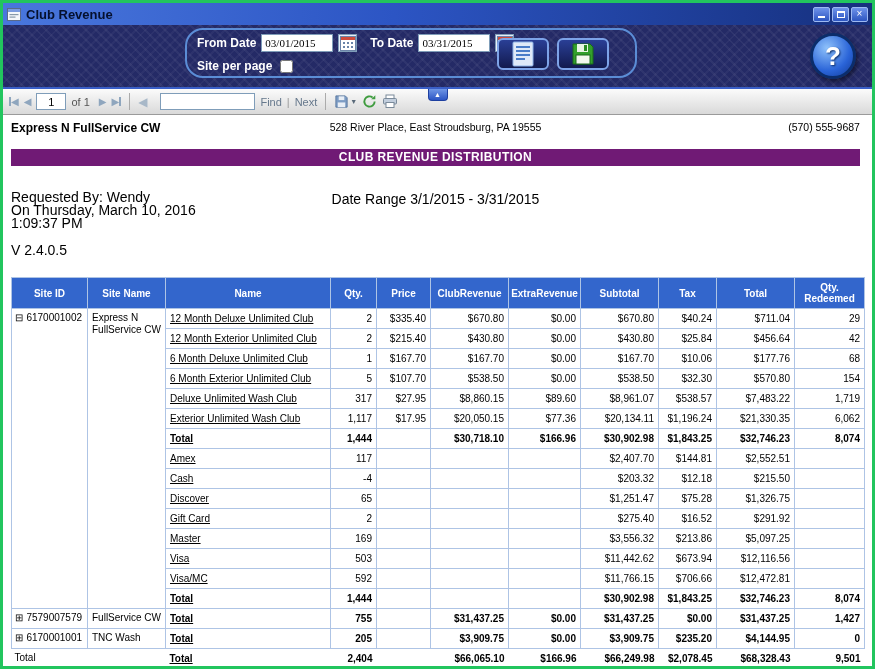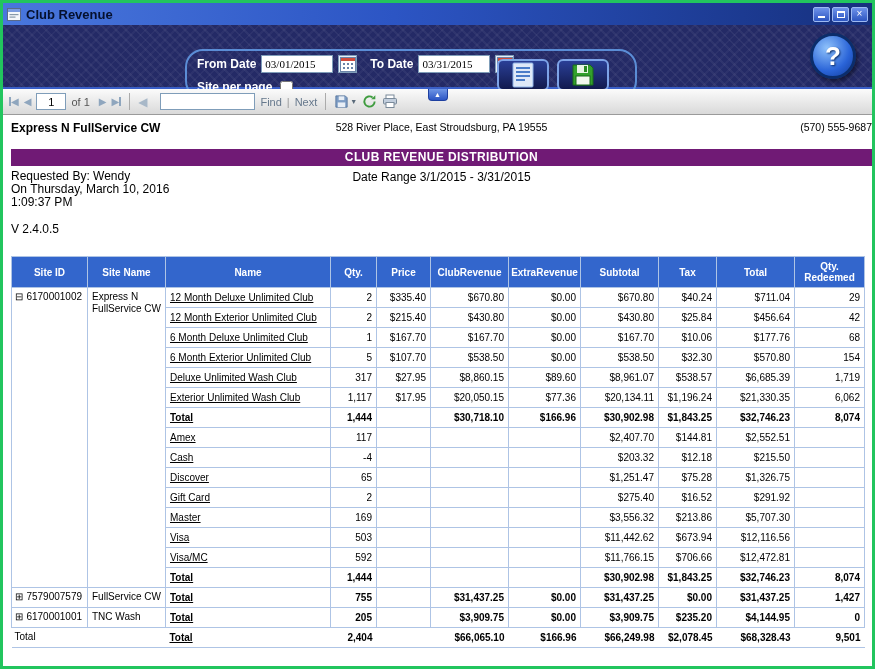--- a/index.html
+++ b/index.html
@@ -16,21 +16,21 @@
   .win-btn { width:17px; height:15px; background:linear-gradient(#6e92ea,#2c55c0); border:1px solid #9db9f2; border-radius:2px;
              color:#fff; font-size:10px; line-height:12px; display:flex; align-items:center; justify-content:center; cursor:default; padding:0; }
   .glyph-min { display:block; width:7px; height:2px; background:#fff; margin-top:6px; }
   .glyph-max { display:block; width:8px; height:7px; border:1px solid #fff; border-top-width:2px; }
 
   
   .param-area { height:64px; flex:0 0 64px; position:relative; background-color:#242a66;
     background-image: repeating-linear-gradient(45deg, rgba(255,255,255,0.05) 0 2px, transparent 2px 7px),
                       repeating-linear-gradient(-45deg, rgba(255,255,255,0.04) 0 2px, transparent 2px 7px);
     border-bottom:2px solid #3a5fc8; }
-  .param-panel { position:absolute; left:182px; top:24px; width:452px; height:50px; border:2px solid #5b8dd6; border-radius:18px; }
+  .param-panel { position:absolute; left:182px; top:3px; width:452px; height:50px; border:2px solid #5b8dd6; border-radius:18px; }
   .param-row1 { position:absolute; left:10px; top:4px; display:flex; align-items:center; gap:5px; }
   .param-row2 { position:absolute; left:10px; top:29px; display:flex; align-items:center; gap:8px; }
   .param-label { color:#fff; font-weight:bold; font-size:12px; white-space:nowrap; }
   .date-input { width:72px; height:18px; border:1px solid #7f9db9; font-size:11px; padding:1px 3px; font-family:Liberation Serif, serif; }
   .cal-btn { width:19px; height:18px; border:1px solid #7f9db9; background:#e8eef8; padding:0; display:flex; align-items:center; justify-content:center; cursor:default; }
   .chk { width:13px; height:13px; }
   .big-btn { position:absolute; top:8px; width:52px; height:32px; border:2px solid #7da3e8; border-radius:6px;
              background:linear-gradient(#2a3f96,#121a4e); display:flex; align-items:center; justify-content:center; cursor:default; }
   .big-btn.b1 { left:310px; }
   .big-btn.b2 { left:370px; }
@@ -54,28 +54,28 @@
   .of-label { color:#555; font-size:11px; margin-right:4px; }
   .tb-sep { width:1px; height:17px; background:#ababab; margin:0 3px; }
   .back-arrow { color:#a8b8c8; font-size:12px; cursor:default; }
   .search-input { width:95px; height:17px; border:1px solid #7f9db9; margin-left:8px; font-size:11px; font-family:"Liberation Sans",sans-serif; }
   .tb-link { color:#66788c; font-size:11px; cursor:default; }
   .tb-link-sep { color:#999; }
   .tb-icon { display:flex; align-items:center; cursor:default; }
   .caret { font-size:7px; color:#5a6a7a; margin-left:1px; }
 
   
-  .report { flex:1 1 auto; background:#fff; padding:6px 0 0 8px; color:#000; overflow:hidden; }
+  .report { flex:1 1 auto; background:#fff; padding:6px 12px 0 8px; color:#000; overflow:hidden; }
   .rpt-head { display:flex; align-items:flex-start; }
   .rpt-title { width:33%; font-weight:bold; font-size:12px; }
   .rpt-addr { width:34%; text-align:center; font-size:10.5px; }
   .rpt-phone { width:33%; text-align:right; font-size:10.5px; }
   .banner { margin-top:14px; background:#701a75; color:#fff; font-weight:bold; font-size:12px;
             text-align:center; height:17px; line-height:17px; letter-spacing:0.4px; }
-  .info { display:flex; margin-top:4px; font-size:12px; }
+  .info { display:flex; margin-top:25px; font-size:14px; }
   .info-left { width:33%; line-height:13px; }
   .info-center { width:34%; text-align:center; }
   .info-right { width:33%; text-align:right; }
   .version { margin-top:14px; }
 
   .rpt { border-collapse:collapse; table-layout:fixed; width:853px; margin-top:20px; }
   .rpt th { background:#3366cc; color:#fff; font-size:10px; font-weight:bold; border:1px solid #aec4e5;
             padding:2px 1px; white-space:nowrap; overflow:hidden; height:31px; text-align:center; vertical-align:middle; }
   .rpt th.wrap { white-space:normal; line-height:11px; }
   .rpt td { border:1px solid #aec4e5; font-size:10px; padding:2px 4px; height:20px; white-space:nowrap; overflow:hidden; vertical-align:middle; }
@@ -320,21 +320,21 @@
             <td class="num">154</td>
           </tr>
           <tr>
             <td class="name">Deluxe Unlimited Wash Club</td>
             <td class="num">317</td>
             <td class="num">$27.95</td>
             <td class="num">$8,860.15</td>
             <td class="num">$89.60</td>
             <td class="num">$8,961.07</td>
             <td class="num">$538.57</td>
-            <td class="num">$6,685.39</td>
+            <td class="num">$7,483.22</td>
             <td class="num">1,719</td>
           </tr>
           <tr>
             <td class="name">Exterior Unlimited Wash Club</td>
             <td class="num">1,117</td>
             <td class="num">$17.95</td>
             <td class="num">$20,050.15</td>
             <td class="num">$77.36</td>
             <td class="num">$20,134.11</td>
             <td class="num">$1,196.24</td>
@@ -397,21 +397,21 @@
             <td class="num"></td>
           </tr>
           <tr>
             <td class="name">Master</td>
             <td class="num">169</td>
             <td class="num"></td>
             <td class="num"></td>
             <td class="num"></td>
             <td class="num">$3,556.32</td>
             <td class="num">$213.86</td>
-            <td class="num">$5,707.30</td>
+            <td class="num">$5,097.25</td>
             <td class="num"></td>
           </tr>
           <tr>
             <td class="name">Visa</td>
             <td class="num">503</td>
             <td class="num"></td>
             <td class="num"></td>
             <td class="num"></td>
             <td class="num">$11,442.62</td>
             <td class="num">$673.94</td>

